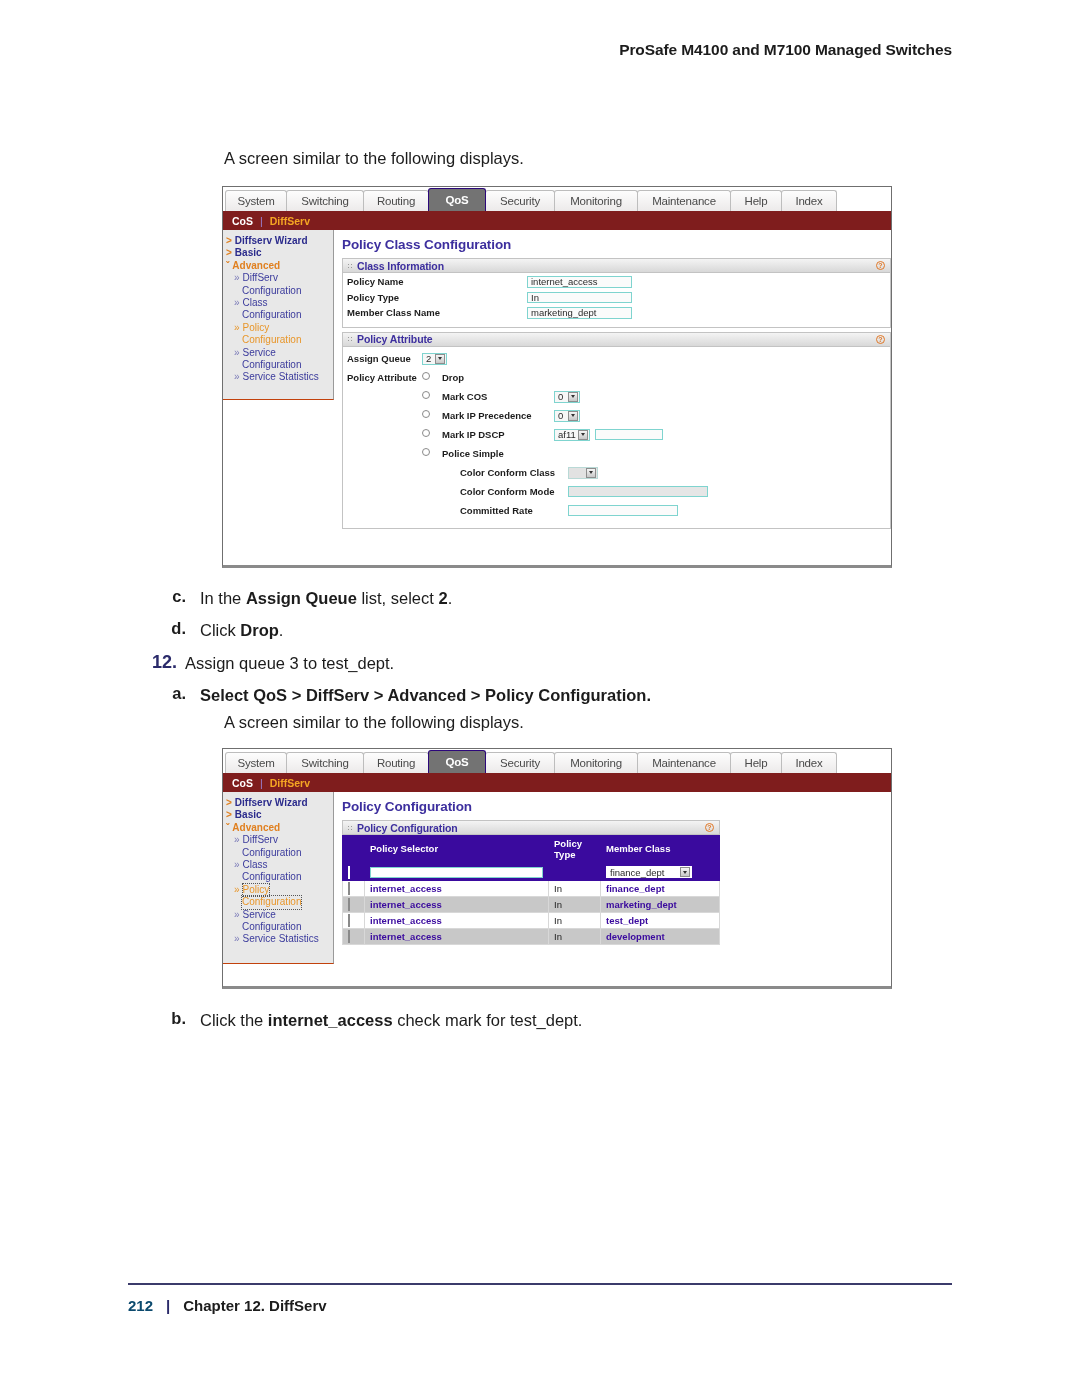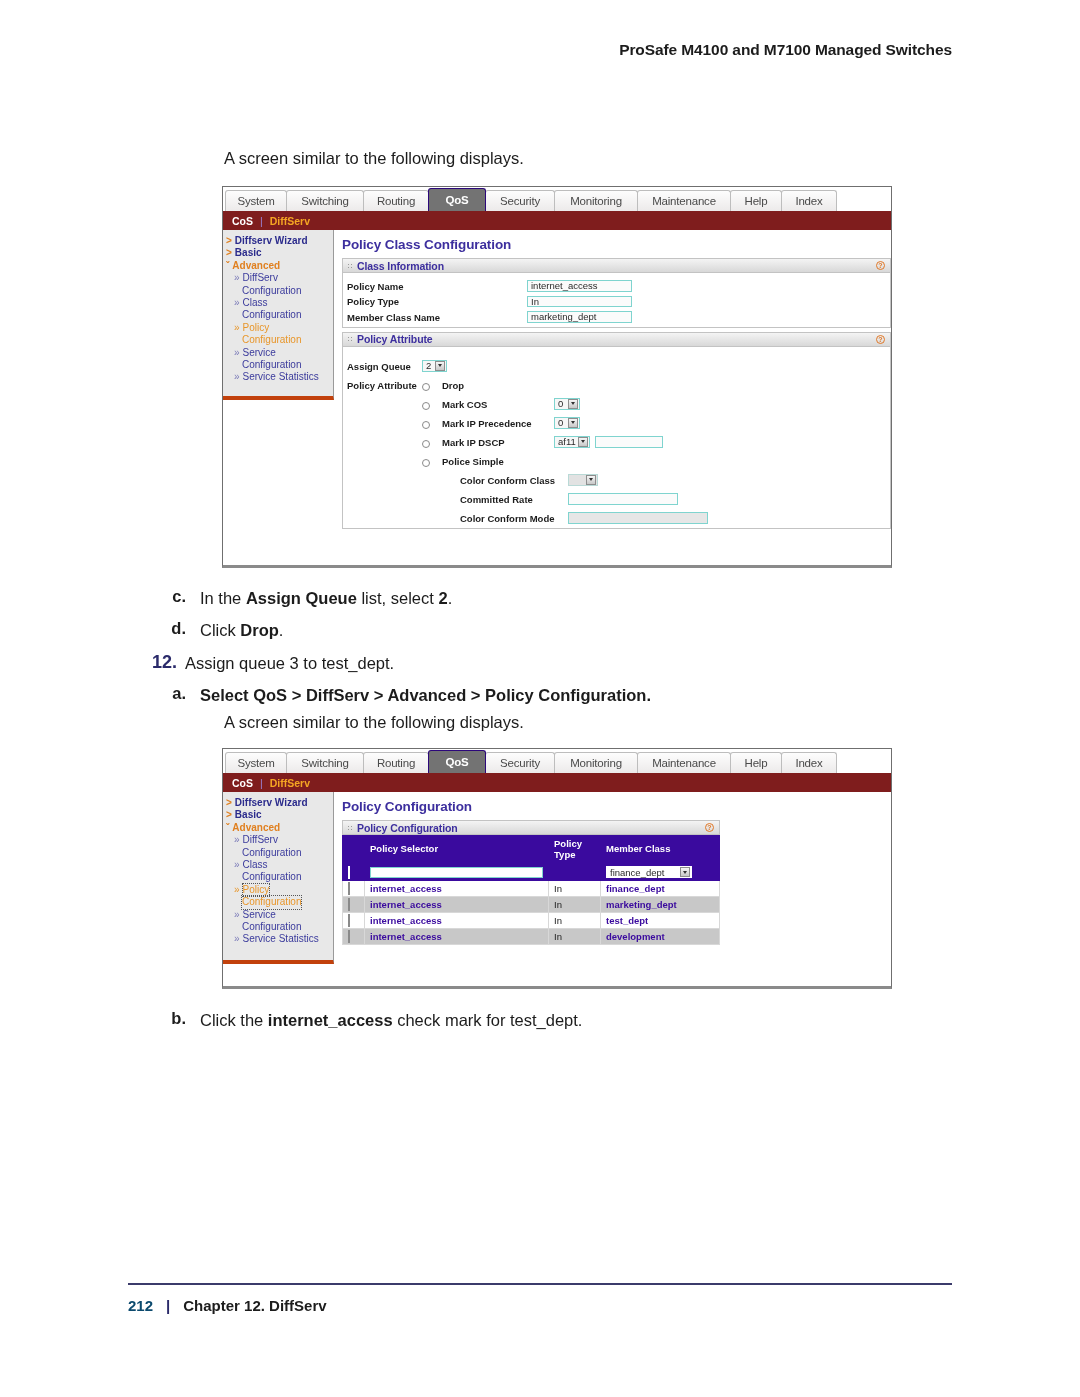--- a/index.html
+++ b/index.html
@@ -101,21 +101,21 @@
   .subnav .s-item { color:#ffffff; }
   .subnav .s-item.hl { color:#f5a623; }
   .subnav .s-sep { color:#9a86d8; margin:0 7px; font-weight:normal; }
 
   
   .content { display:flex; align-items:stretch; }
   .sidebar {
     flex:0 0 auto;
     background:#e8e8e8;
     border-right:1px solid #9a9a9a;
-    border-bottom:4px solid #c2410c;
+    border-bottom:1px solid #c2410c;
     padding:5px 4px 5px 3px;
     font-size:10px;
     align-self:flex-start;
   }
   .sb-item { line-height:12.4px; white-space:nowrap; }
   .sb-l1 { font-weight:bold; color:#2b2b8c; }
   .sb-l1 .car { color:#e08020; font-weight:bold; margin-right:3px; }
   .sb-l1.orange { color:#e08020; }
   .sb-l2 { color:#3b3b9c; padding-left:8px; }
   .sb-l2 .car { color:#7a7ab8; margin-right:3px; }
@@ -146,21 +146,21 @@
       radial-gradient(#9a9a9a 40%, transparent 41%) 0 0/3px 3px repeat;
   }
   .panel-title { font-size:10.5px; font-weight:bold; color:#3d2f9e; letter-spacing:-0.1px; }
   .help-ico {
     width:9px; height:9px; border-radius:50%;
     border:1px solid #e07828; color:#e07828;
     font-size:7px; line-height:8px; text-align:center; font-weight:bold;
   }
 
   
-  .frow { display:flex; align-items:flex-end; height:15.5px; padding-left:4px; }
+  .frow { display:flex; align-items:flex-start; height:15.5px; padding-left:4px; }
   .flabel { font-size:9.5px; font-weight:bold; color:#1c1c1c; }
   .finput {
     height:11.5px;
     border:1px solid #7fd4cf;
     background:#fbfbfb;
     font-size:9.5px; color:#2a2a2a;
     padding:0 3px; line-height:11px;
     display:flex; align-items:center;
   }
   .finput.gray { background:#e6e6e6; border-color:#7fd4cf; }
@@ -338,27 +338,27 @@
                 <div class="frow" style="height: 19px;">
                   <span style="width: 113px;"></span>
                   <span class="flabel" style="width: 108px;">Color Conform Class</span>
                   <span class="fselect dim" style="width: 30px;">
                     <span></span>
                     <span class="arrow"></span>
                   </span>
                 </div>
                 <div class="frow" style="height: 19px;">
                   <span style="width: 113px;"></span>
+                  <span class="flabel" style="width: 108px;">Color Conform Mode</span>
+                  <span class="finput gray" style="width: 140px;"></span>
+                </div>
+                <div class="frow" style="height: 19px;">
+                  <span style="width: 113px;"></span>
                   <span class="flabel" style="width: 108px;">Committed Rate</span>
                   <span class="finput" style="width: 110px;"></span>
-                </div>
-                <div class="frow" style="height: 19px;">
-                  <span style="width: 113px;"></span>
-                  <span class="flabel" style="width: 108px;">Color Conform Mode</span>
-                  <span class="finput gray" style="width: 140px;"></span>
                 </div>
               </div>
           </div>
         </div>
       </div>
     </div>
   </div>
 </div>
 
 <div class="body-col" style="top:587px; left:0; width:1080px;">

